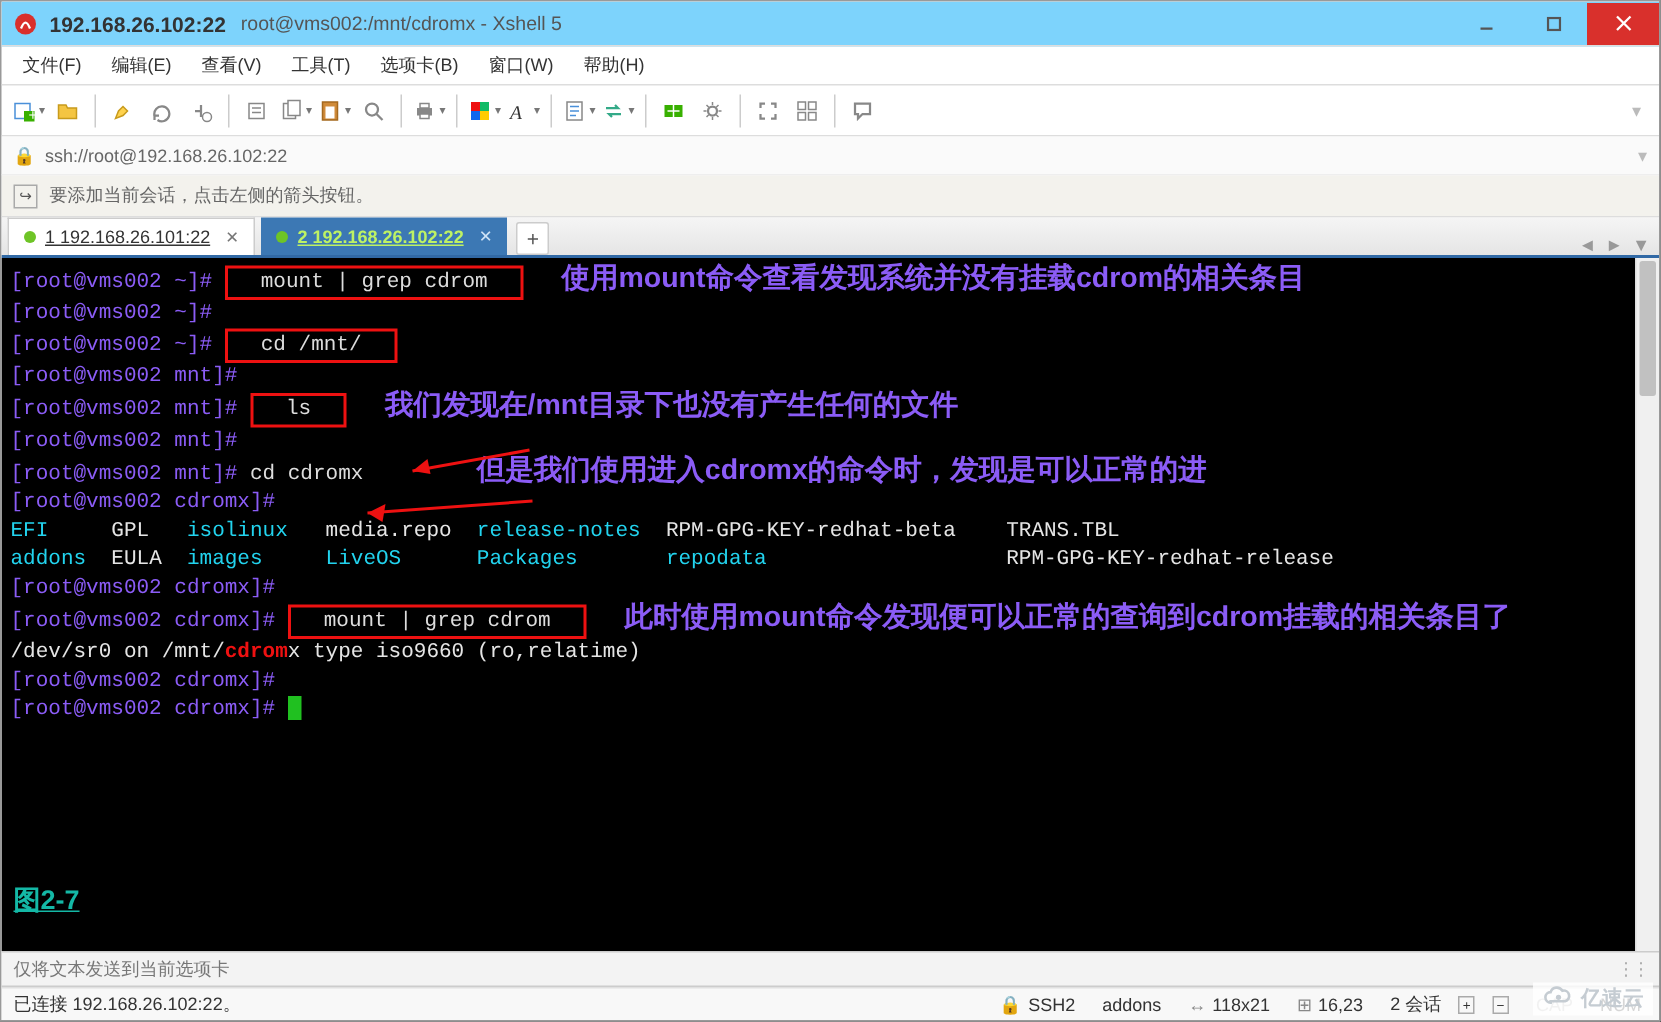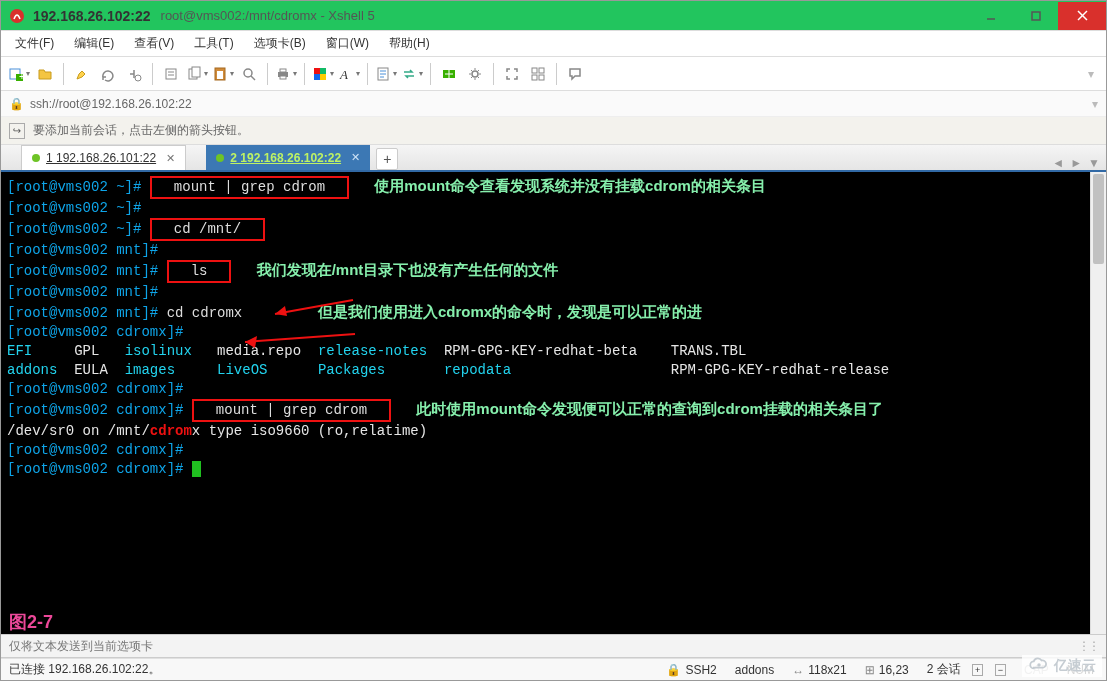--- a/index.html
+++ b/index.html
@@ -1,19 +1,19 @@
 <!DOCTYPE html>
 <html><head>
 <meta charset="utf-8">
 <style>
 * { margin: 0; padding: 0; box-sizing: border-box; }
 body { font-family: "Microsoft YaHei", Tahoma, sans-serif; font-size: 12px; background: #fff; width: 1107px; height: 681px; overflow: hidden; display: flex; flex-direction: column; border: 1px solid #999; position: relative; }
 
 
-.titlebar { height: 30px; background: #22c55e; display: flex; align-items: center; padding: 0 0 0 8px; border-bottom: 1px solid #ddd; }
+.titlebar { height: 30px; background: #7dd3fc; display: flex; align-items: center; padding: 0 0 0 8px; border-bottom: 1px solid #ddd; }
 .titlebar .app-icon { width: 16px; height: 16px; margin-right: 8px; }
 .titlebar .title { font-weight: bold; font-size: 14px; color: #333; }
 .titlebar .subtitle { font-size: 13px; color: #555; margin-left: 10px; }
 .win-controls { margin-left: auto; display: flex; }
 .win-btn { width: 45px; height: 28px; display: flex; align-items: center; justify-content: center; color: #555; }
 .win-btn.close { background: #d9302c; color: #fff; width: 48px; }
 
 
 .menubar { height: 26px; display: flex; align-items: center; padding: 0 4px; border-bottom: 1px solid #ddd; text-align: center; }
 .menubar .item { padding: 4px 10px; color: #333; }
@@ -27,39 +27,39 @@
 
 .addressbar { height: 26px; display: flex; align-items: center; padding: 0 8px; border-bottom: 1px solid #eee; color: #666; font-size: 12px; background: #fafafa; }
 .addressbar .lock { margin-right: 6px; color: #b58900; }
 
 
 .hintbar { height: 28px; display: flex; align-items: center; padding: 0 8px; background: #f3f2ed; border-bottom: 1px solid #ddd; color: #666; font-size: 12px; }
 .hintbar .arrow-btn { width: 16px; height: 16px; border: 1px solid #aaa; display: flex; align-items: center; justify-content: center; margin-right: 8px; font-size: 10px; color: #555; }
 
 
 .tabstrip { height: 27px; background: linear-gradient(#f5f5f5,#e5e5e5); display: flex; align-items: flex-end; border-bottom: 2px solid #3169a5; position: relative; }
-.tab { height: 25px; display: flex; align-items: center; padding: 0 10px; font-size: 12px; margin-left: 20px; cursor: default; }
+.tab { height: 25px; display: flex; align-items: center; padding: 0 10px; font-size: 12px; margin-left: 4px; cursor: default; }
 .tab .dot { width: 8px; height: 8px; border-radius: 50%; background: #6ec426; margin-right: 6px; }
 .tab .lbl { text-decoration: underline; color: #333; }
 .tab .x { margin-left: 10px; color: #777; font-size: 11px; }
 .tab.inactive { background: #fff; border: 1px solid #ccc; border-bottom: none; }
 .tab.active { background: #3c78b4; color: #fff; border: none; }
 .tab.active .lbl { color: #bef264; font-weight: bold; }
 .tab.active .x { color: #cfe3f6; }
 .tab-add { width: 22px; height: 22px; display: flex; align-items: center; justify-content: center; border: 1px solid #ccc; margin-left: 6px; background: #fff; font-size: 14px; color: #555; border-radius: 2px; }
 .tab-scroll { margin-left: auto; display: flex; align-items: center; padding-right: 6px; color: #999; gap: 6px; }
 
 
 .terminal { flex: 1; background: #000; color: #ddd; font-family: Consolas, "Courier New", monospace; font-size: 14px; line-height: 19px; padding: 4px 6px; overflow: hidden; position: relative; }
 .terminal .line { white-space: pre; }
-.p-w { color: #0ea5e9; } .p-c { color: #22d3ee; } .p-wh { color: #e5e5e5; }
+.p-w { color: #8b5cf6; } .p-c { color: #22d3ee; } .p-wh { color: #e5e5e5; }
 .redbox { border: 2px solid #e11; padding: 0 22px; display: inline-block; }
-.annot { color: #86efac; font-weight: bold; font-family: "Microsoft YaHei", sans-serif; font-size: 15px; }
+.annot { color: #8b5cf6; font-weight: bold; font-family: "Microsoft YaHei", sans-serif; font-size: 19px; }
 .cursor-block { display: inline-block; width: 9px; height: 16px; background: #20c020; vertical-align: middle; }
-.figlabel { position: absolute; left: 8px; bottom: 2px; color: #ec4899; font-weight: bold; font-family: "Microsoft YaHei", sans-serif; font-size: 18px; }
+.figlabel { position: absolute; left: 8px; bottom: 24px; color: #14b8a6; font-weight: bold; font-family: "Microsoft YaHei", sans-serif; font-size: 18px; text-decoration: underline; }
 .scrollbar-y { position: absolute; right: 0; top: 0; bottom: 0; width: 16px; background: #f0f0f0; border-left: 1px solid #ddd; }
 .scrollbar-y .thumb { position: absolute; left: 2px; right: 2px; top: 2px; height: 90px; background: #c1c1c1; border-radius: 2px; }
 .term-arrow { position: absolute; pointer-events: none; }
 
 
 .sendbar { height: 24px; background: #f3f3f3; border-top: 1px solid #ccc; border-bottom: 1px solid #ccc; display: flex; align-items: center; padding: 0 8px; color: #777; font-size: 12px; }
 .sendbar .grip { margin-left: auto; color: #aaa; letter-spacing: -2px; }
 
 
 .statusbar { height: 22px; background: #f8f8f8; display: flex; align-items: center; padding: 0 8px; color: #333; font-size: 12px; border-top: 1px solid #e0e0e0; }

